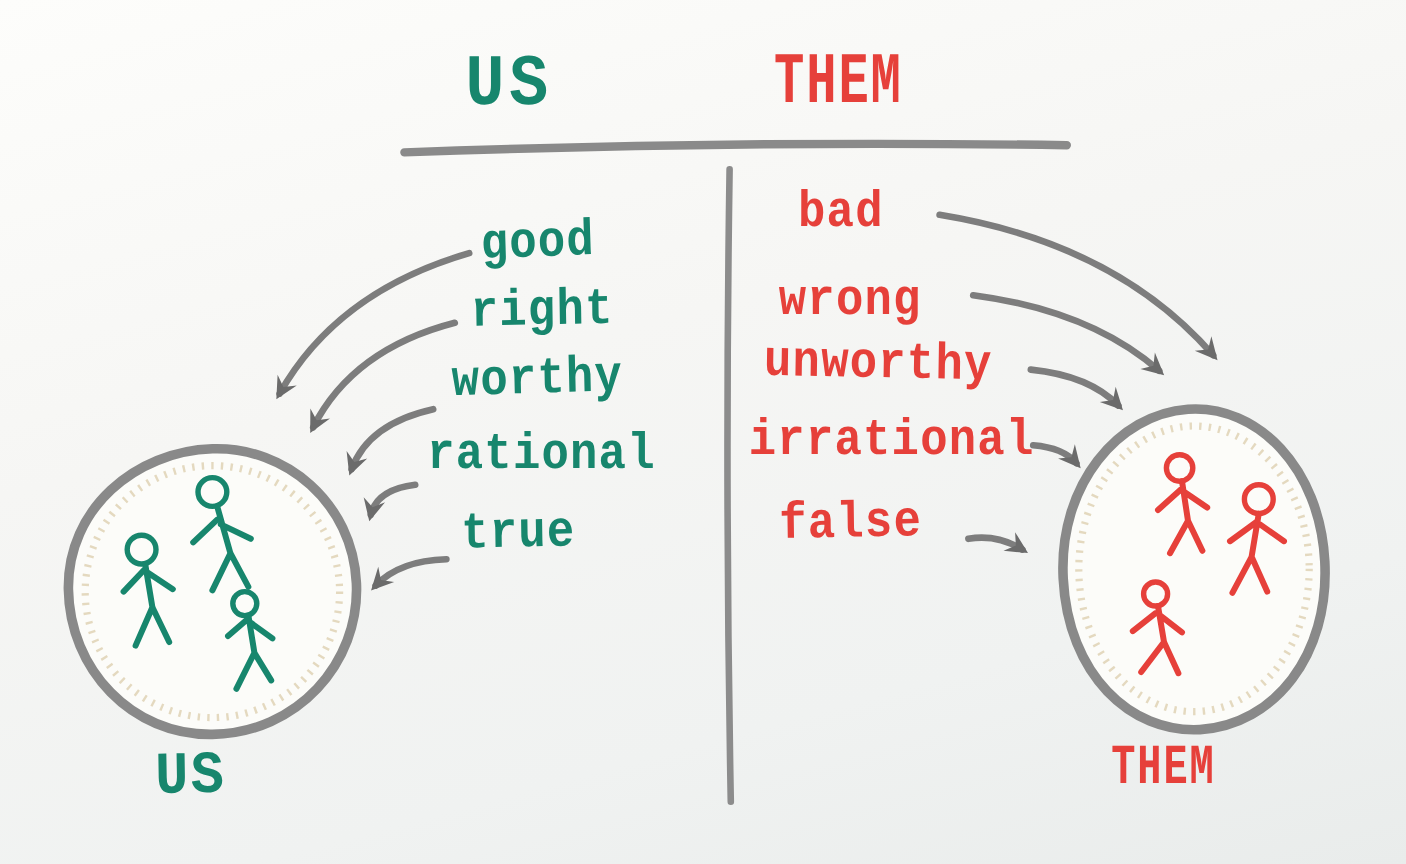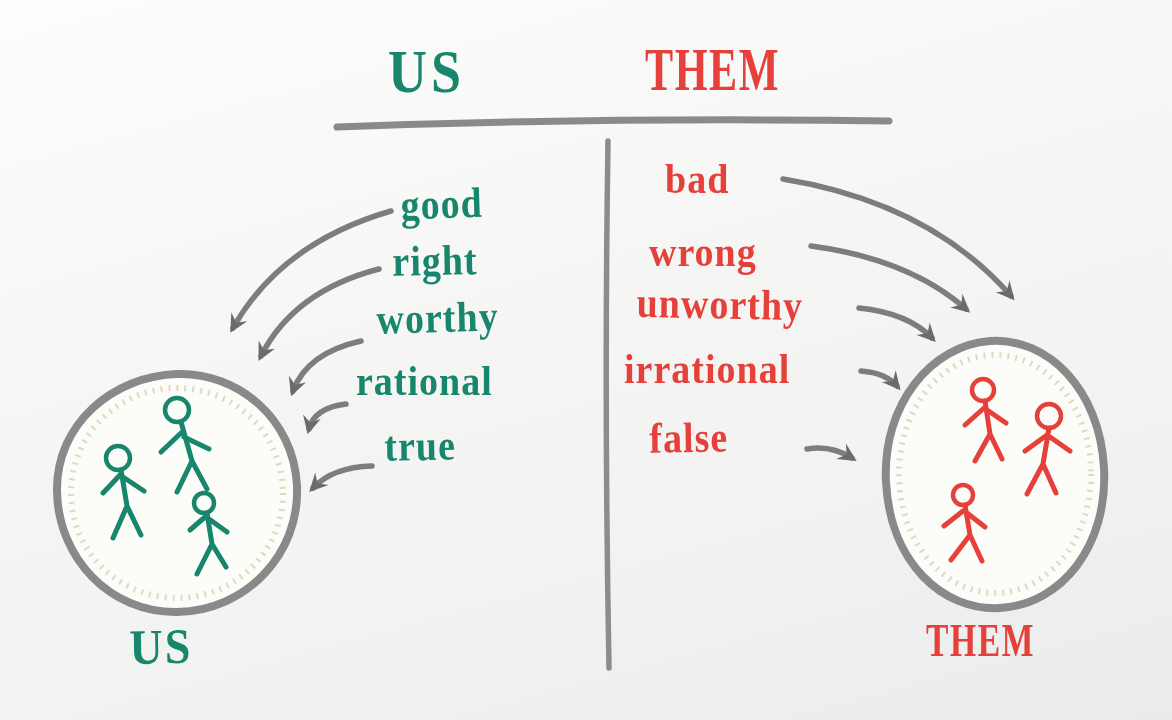--- a/index.html
+++ b/index.html
@@ -1,21 +1,21 @@
 <!DOCTYPE html>
 <html><head>
 <meta charset="utf-8">
 <style>
   html,body{margin:0;padding:0;}
   .canvas{
     position:relative;
     width:1172px;height:720px;
     overflow:hidden;
     background:linear-gradient(165deg,#fdfdfb 0%,#f6f6f4 40%,#f0f2f1 75%,#e9eceb 100%);
-    font-family:Liberation Serif, serif;
+    font-family:Liberation Mono, monospace;
   }
   .strokes{position:absolute;left:0;top:0;}
   .hand{
     position:absolute;
     font-weight:700;
     transform-origin:top left;
     white-space:nowrap;
     line-height:1;
     user-select:none;
   }

